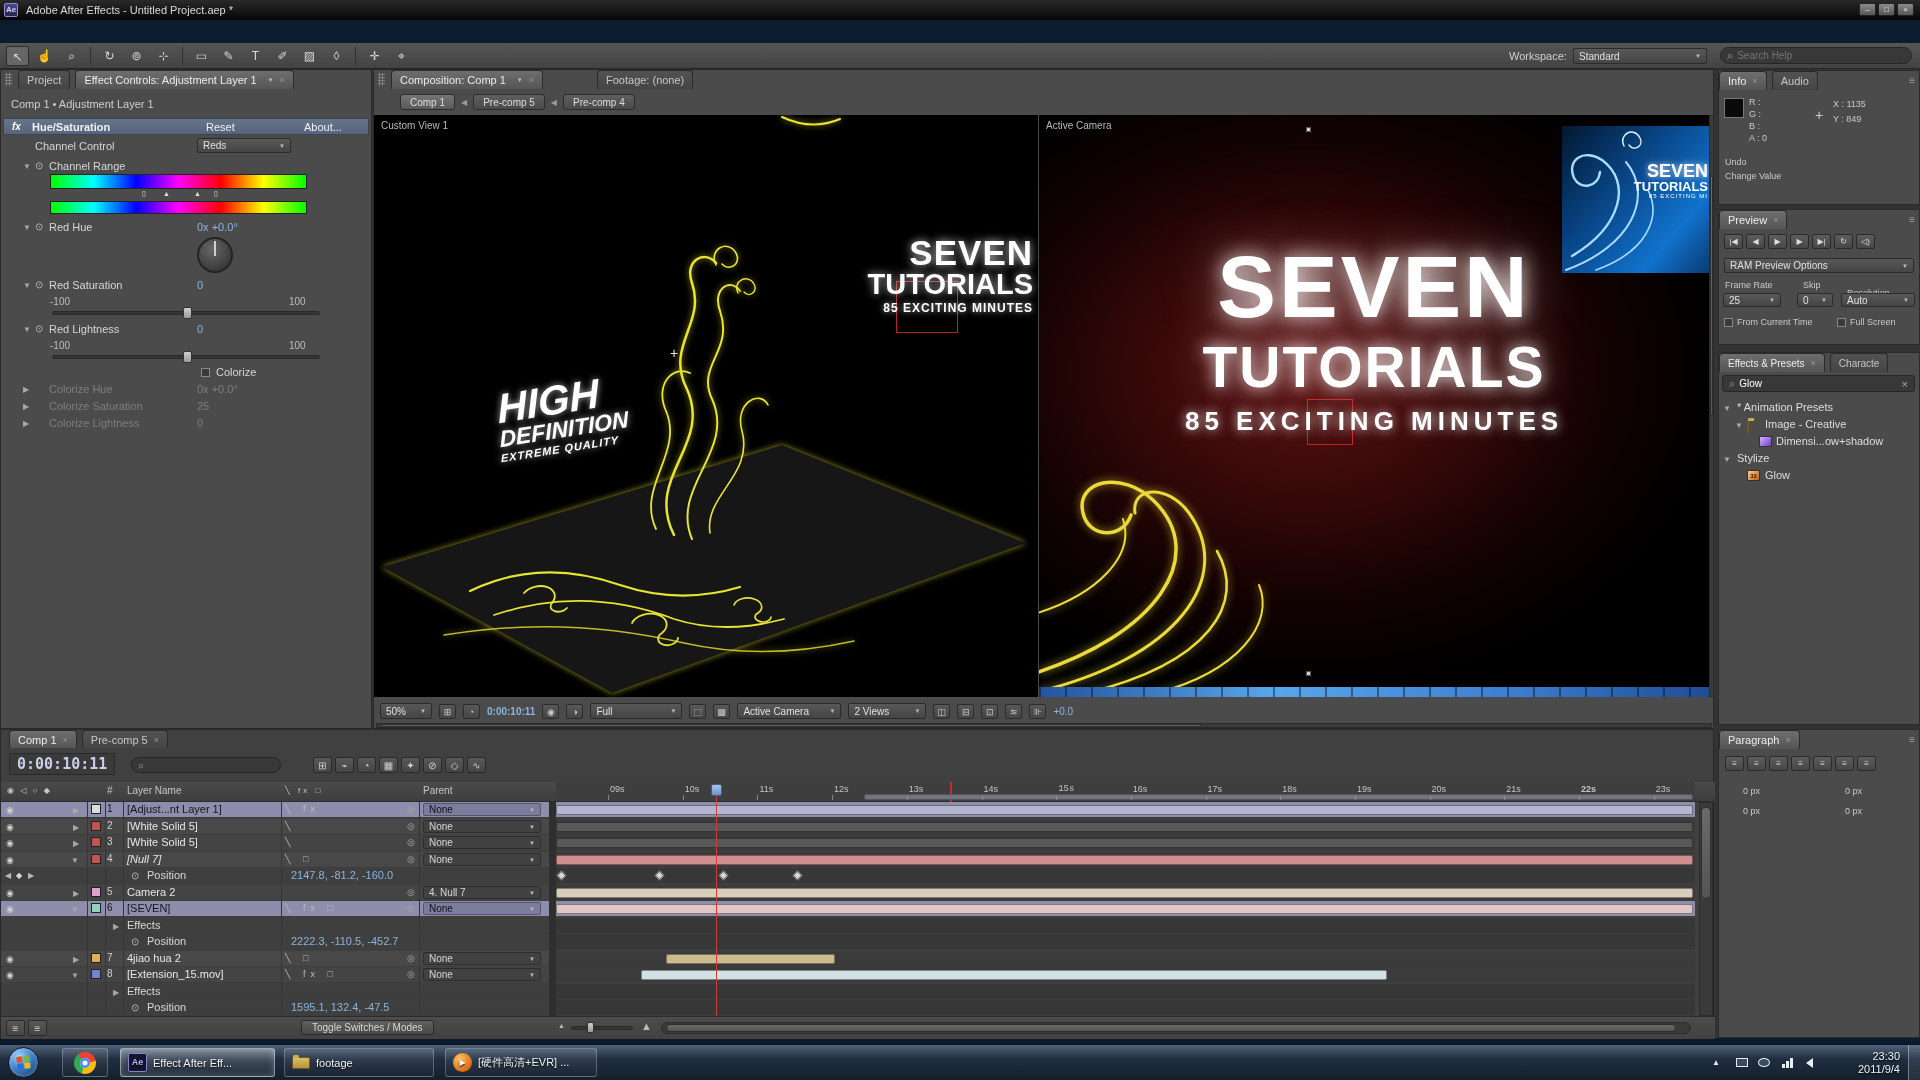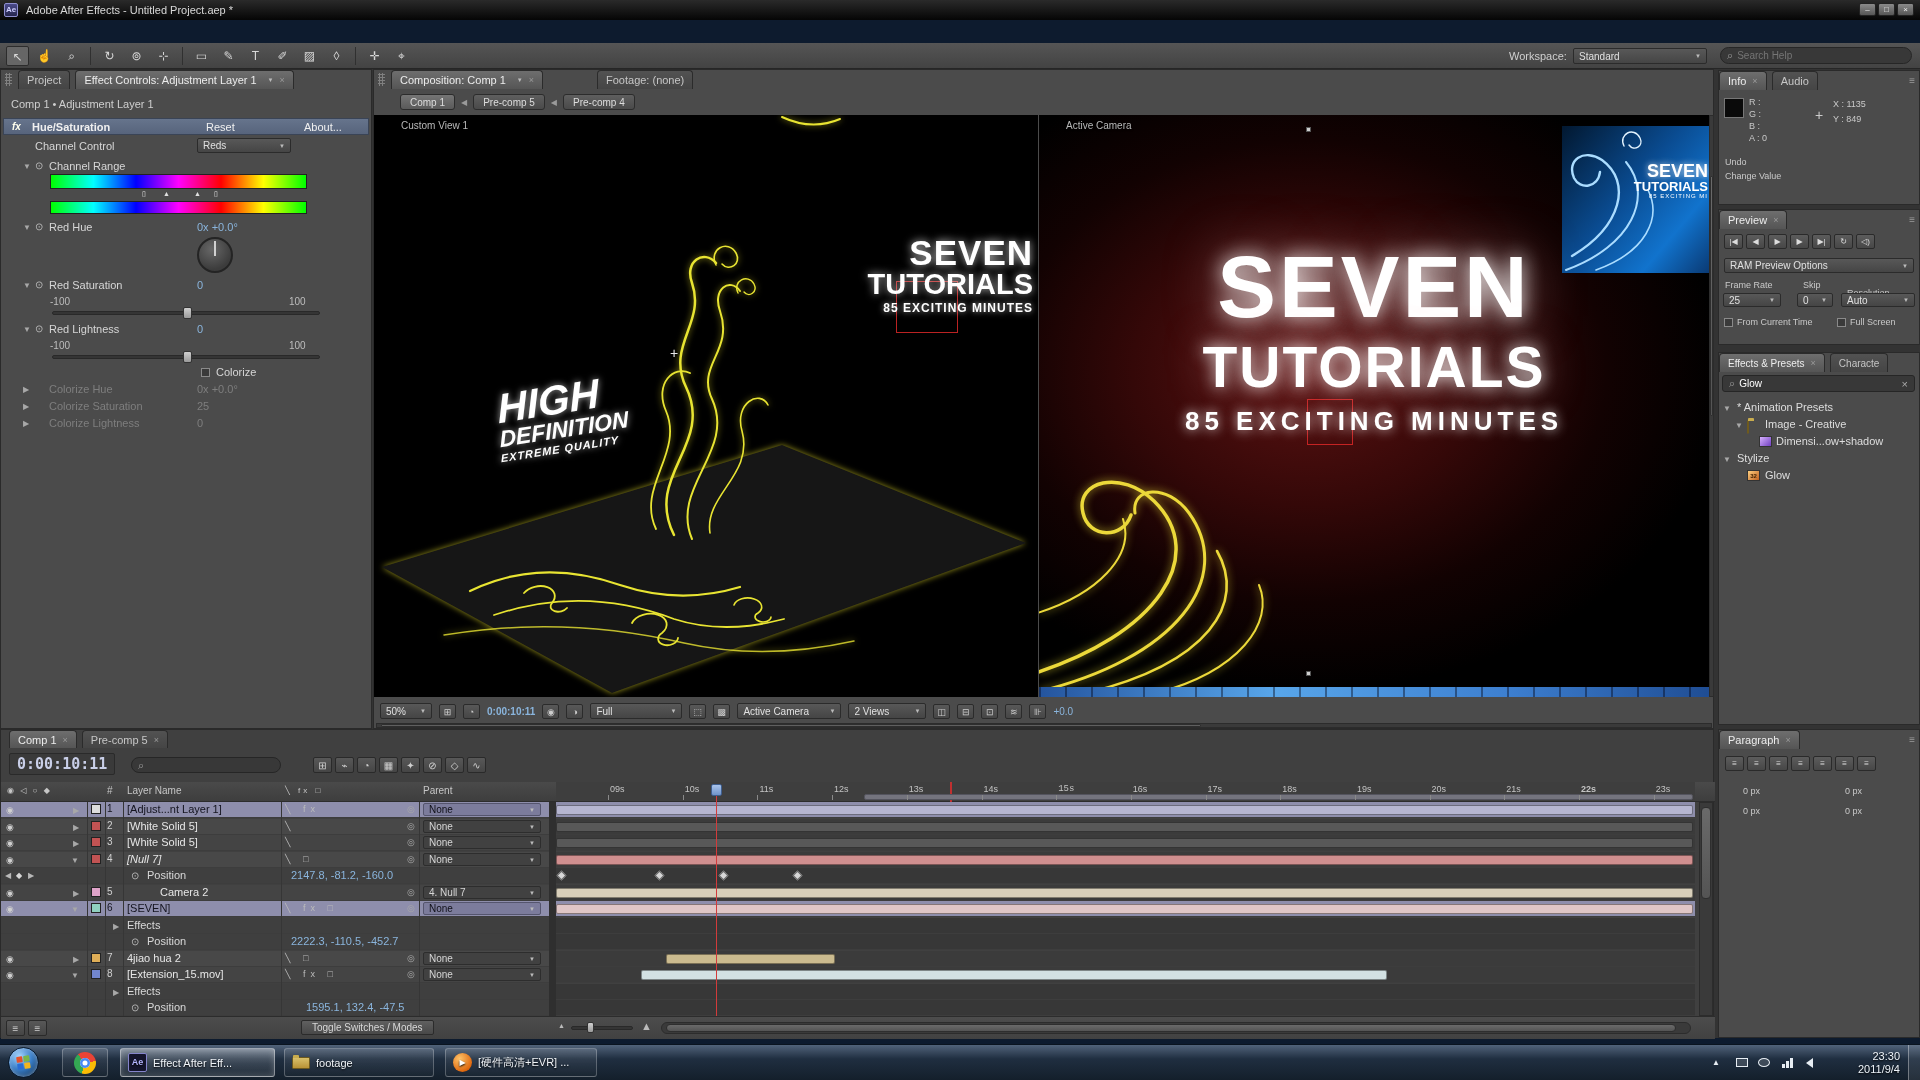--- a/index.html
+++ b/index.html
@@ -50,21 +50,21 @@
 .sldtrack{height:4px;background:#353535;border:1px solid #292929;border-radius:2px;}
 .sldthumb{width:9px;height:12px;background:linear-gradient(#cfcfcf,#9a9a9a);border:1px solid #333;border-radius:2px;}
 .cb{width:9px;height:9px;background:#3a3a3a;border:1px solid #8a8a8a;display:inline-block;}
 .minmax{font-size:10px;color:#bdbdbd;}
 
 
 .bcrumb{display:inline-flex;align-items:center;height:16px;padding:0 9px;background:linear-gradient(#5f5f5f,#4a4a4a);border:1px solid #2c2c2c;border-radius:3px;font-size:10px;color:#ddd;}
 .bcrumb.on{background:linear-gradient(#757575,#5a5a5a);}
 .bsep{color:#9a9a9a;font-size:8px;margin:0 6px;}
 .view{background:#000;overflow:hidden;}
-.viewlabel{position:absolute;left:7px;top:5px;font-size:10px;color:#b9b9b9;text-shadow:0 1px 2px #000;z-index:5;margin-left:20px;}
+.viewlabel{position:absolute;left:7px;top:5px;font-size:10px;color:#b9b9b9;text-shadow:0 1px 2px #000;z-index:5;}
 .vt-left{position:absolute;right:5px;top:120px;text-align:right;color:#fff;line-height:1;z-index:3;}
 .vt-left .l1{font-size:35px;font-weight:bold;letter-spacing:1px;text-shadow:0 0 8px rgba(255,255,255,.8);}
 .vt-left .l2{font-size:29px;font-weight:bold;text-shadow:0 0 8px rgba(255,255,255,.7);}
 .vt-left .l3{font-size:12px;font-weight:bold;letter-spacing:1px;margin-top:3px;text-shadow:0 0 6px rgba(255,255,255,.7);}
 .hd{position:absolute;left:124px;top:266px;transform:rotate(-9deg) skewX(-5deg);font-style:italic;font-weight:bold;color:#fff;line-height:.92;z-index:3;text-shadow:0 0 7px rgba(255,255,255,.65);}
 .hd .l1{font-size:41px;}
 .hd .l2{font-size:23px;}
 .hd .l3{font-size:11px;letter-spacing:1px;margin-top:3px;}
 .vt-right{position:absolute;left:0;right:0;top:128px;text-align:center;color:#fff;line-height:1;z-index:3;}
 .vt-right .l1{font-size:88px;font-weight:bold;letter-spacing:3px;text-shadow:0 0 20px rgba(255,255,255,.95),0 0 55px rgba(255,220,220,.55);}
@@ -663,21 +663,21 @@
           <i class="kf" style="left:164px;"></i>
           <i class="kf" style="left:238px;"></i>
         </span>
       </div>
 
       <div class="a tlrow alt" style="top:83px;">
         <span class="a eye" style="left:5px;">◉</span>
         <span class="a twl" style="left:72px;top:4px;">▶</span>
         <span class="a sw sw-pink" style="left:90px;"></span>
         <span class="a num" style="left:106px;">5</span>
-        <span class="a lname" style="left:126px;margin-left:33px;">Camera 2</span>
+        <span class="a lname" style="left:126px;">Camera 2</span>
         <span class="a pw" style="left:406px;">◎</span>
         <span class="a parent" style="left:422px;">
             <span>4. Null 7</span>
             <i class="crt">▼</i>
           </span>
         <span class="a graph">
             <i class="bar bar-cream" style="left:0;width:99.8%;"></i>
           </span>
       </div>
 
@@ -747,21 +747,21 @@
 
       <div class="a tlrow grp" style="top:182px;">
         <span class="a twl" style="left:112px;top:4px;">▶</span>
         <span class="a plabel" style="left:126px;">Effects</span>
         <span class="a graph" style="background:#373737;"></span>
       </div>
 
       <div class="a tlrow prop" style="top:198px;">
         <span class="a stw" style="left:130px;top:2px;">⊙</span>
         <span class="a plabel" style="left:146px;">Position</span>
-        <span class="a pval" style="left:290px;margin-left:15px;">1595.1, 132.4, -47.5</span>
+        <span class="a pval" style="left:290px;">1595.1, 132.4, -47.5</span>
         <span class="a graph" style="background:#373737;"></span>
       </div>
 
       <div class="a colsep" style="left:86px;top:0;height:214px;"></div>
       <div class="a colsep" style="left:104px;top:0;height:214px;"></div>
       <div class="a colsep" style="left:122px;top:0;height:214px;"></div>
       <div class="a colsep" style="left:280px;top:0;height:214px;"></div>
       <div class="a colsep" style="left:418px;top:0;height:214px;"></div>
       <div class="a" style="left:548px;top:0;width:7px;height:214px;background:#2f2f2f;"></div>
     </div>

